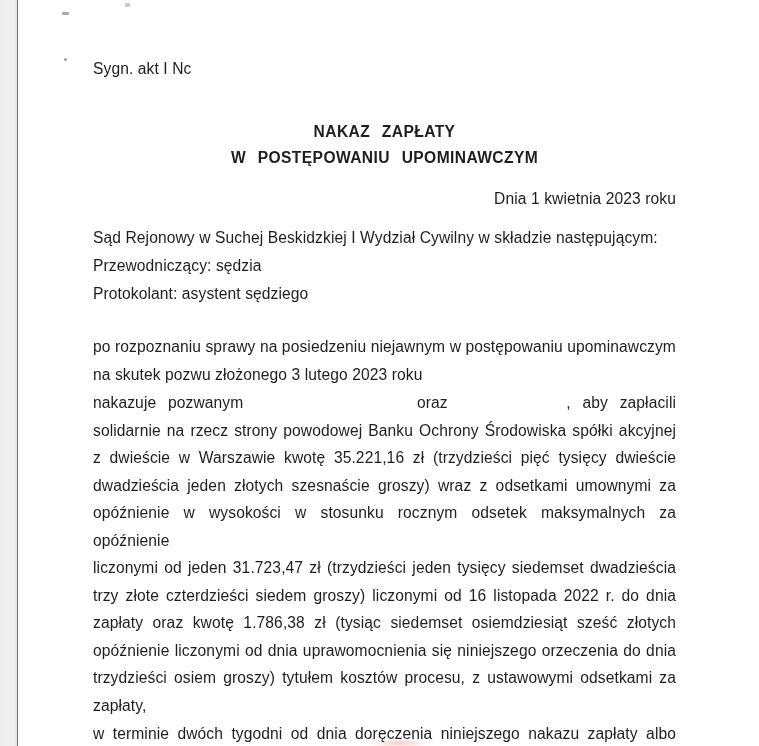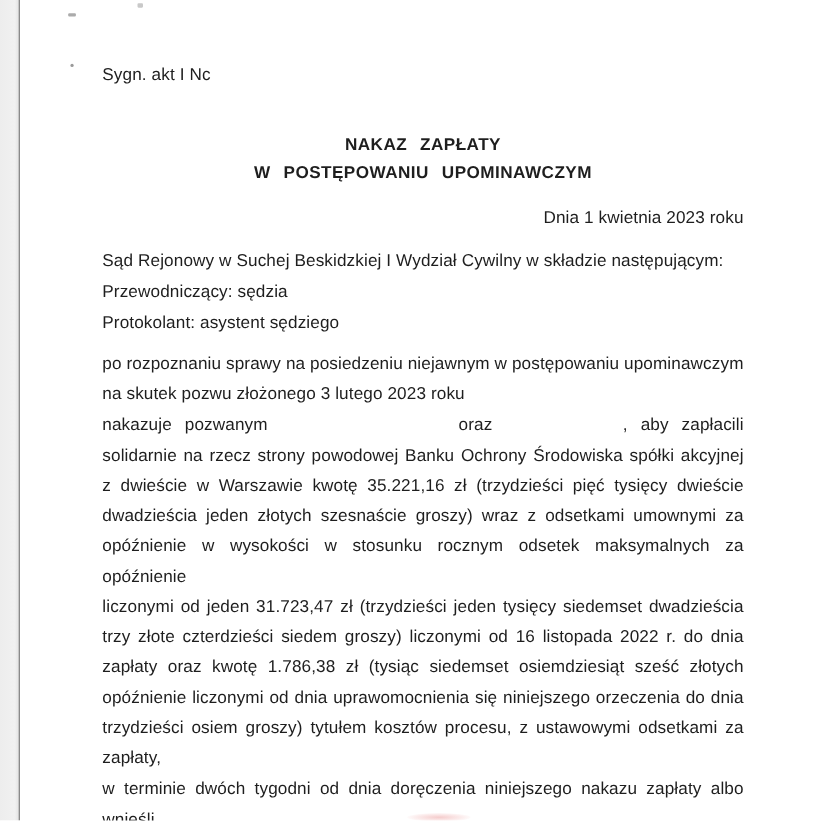--- a/index.html
+++ b/index.html
@@ -43,21 +43,21 @@
     margin-top: 40px;
     text-align: center;
     font-weight: bold;
     word-spacing: 7px;
     letter-spacing: 0.4px;
   }
   .doc-title div { line-height: 26px; }
   .date-line { margin-top: 18px; text-align: right; line-height: 20px; }
   .composition { margin-top: 15px; }
   .composition div { line-height: 28px; }
-  .recital { margin-top: 9px; }
+  .recital { margin-top: 25px; }
   .recital div { line-height: 28px; }
   .order-body { }
   .order-body div, .deadline div { line-height: 27.5px; }
   .jline { text-align: justify; text-align-last: justify; }
   .lline { text-align: left; }
   .redact { display: inline-block; height: 1px; vertical-align: baseline; }
   .redact-1 { width: 150px; }
   .redact-2 { width: 95px; }
   .deadline { margin-top: 1px; }
 </style>

